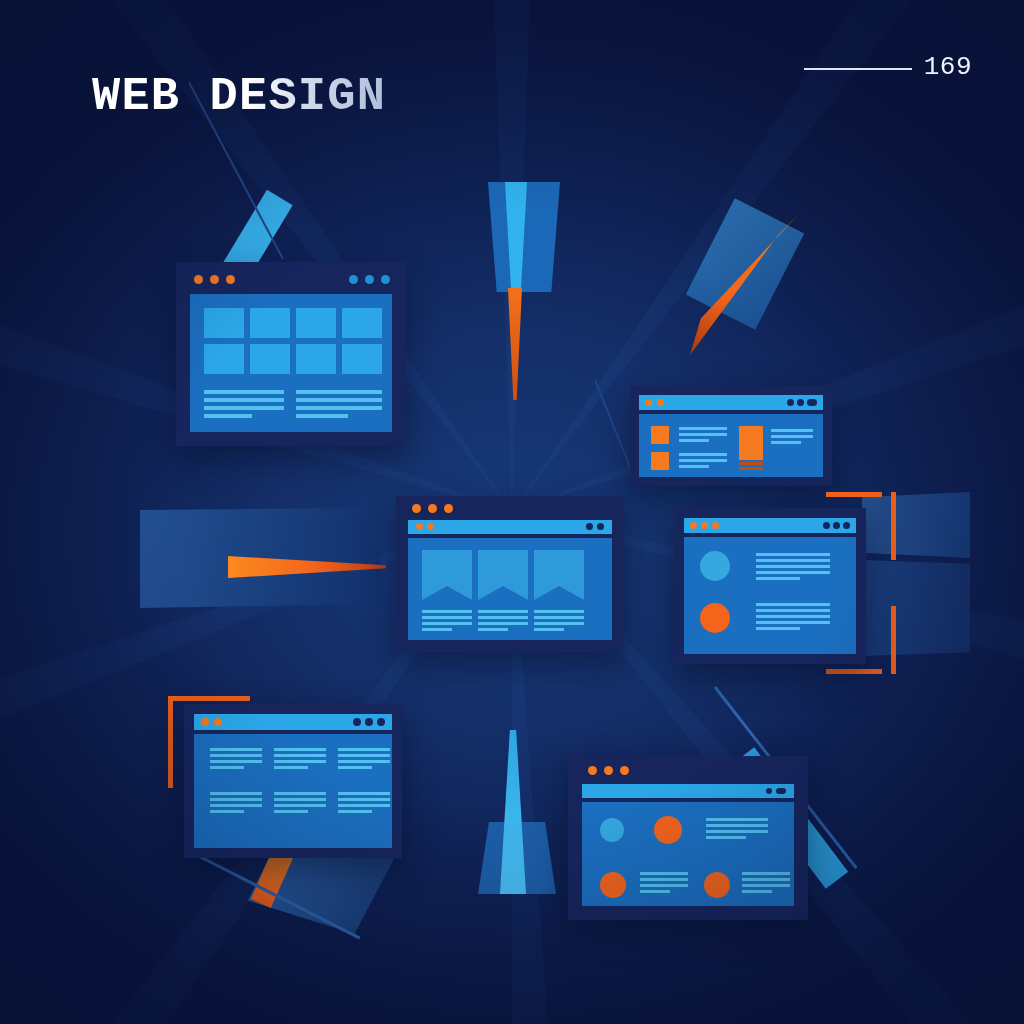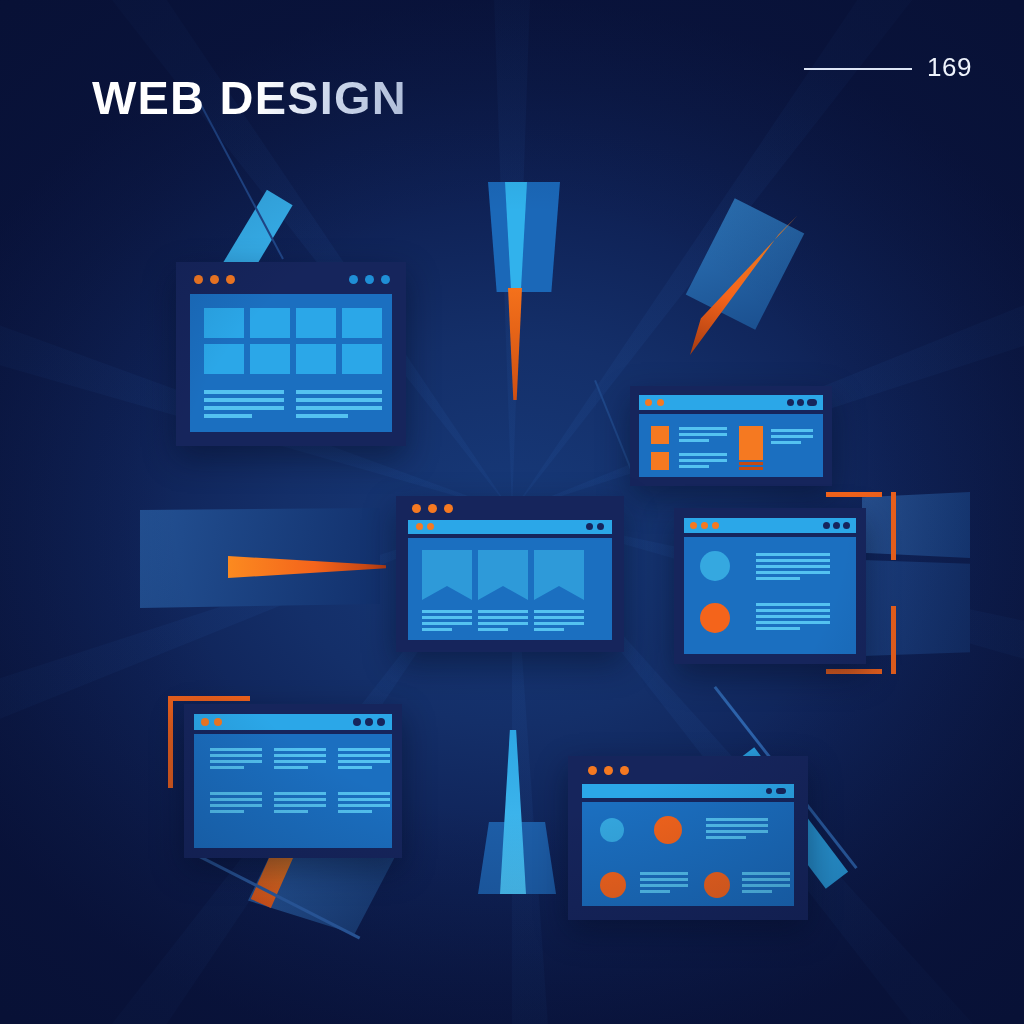--- a/index.html
+++ b/index.html
@@ -5,21 +5,21 @@
   html, body {
     margin: 0;
     padding: 0;
     background: #0d1b4a;
   }
   #stage {
     position: relative;
     width: 1024px;
     height: 1024px;
     overflow: hidden;
-    font-family: Liberation Sans, sans-serif;
+    font-family: Liberation Mono, monospace;
     background:
       radial-gradient(ellipse 62% 52% at 50% 52%, #173a7a 0%, #142f69 36%, #0f2256 62%, #0c1a48 84%, #0a1540 100%);
   }
   
   .rays { position:absolute; inset:0; overflow:hidden; }
   .ray {
     position:absolute; left:50%; top:50%;
     width: 1100px; height: 1100px;
     transform-origin: 0 0;
     background: linear-gradient(90deg, rgba(40,92,170,0.20), rgba(40,92,170,0));

